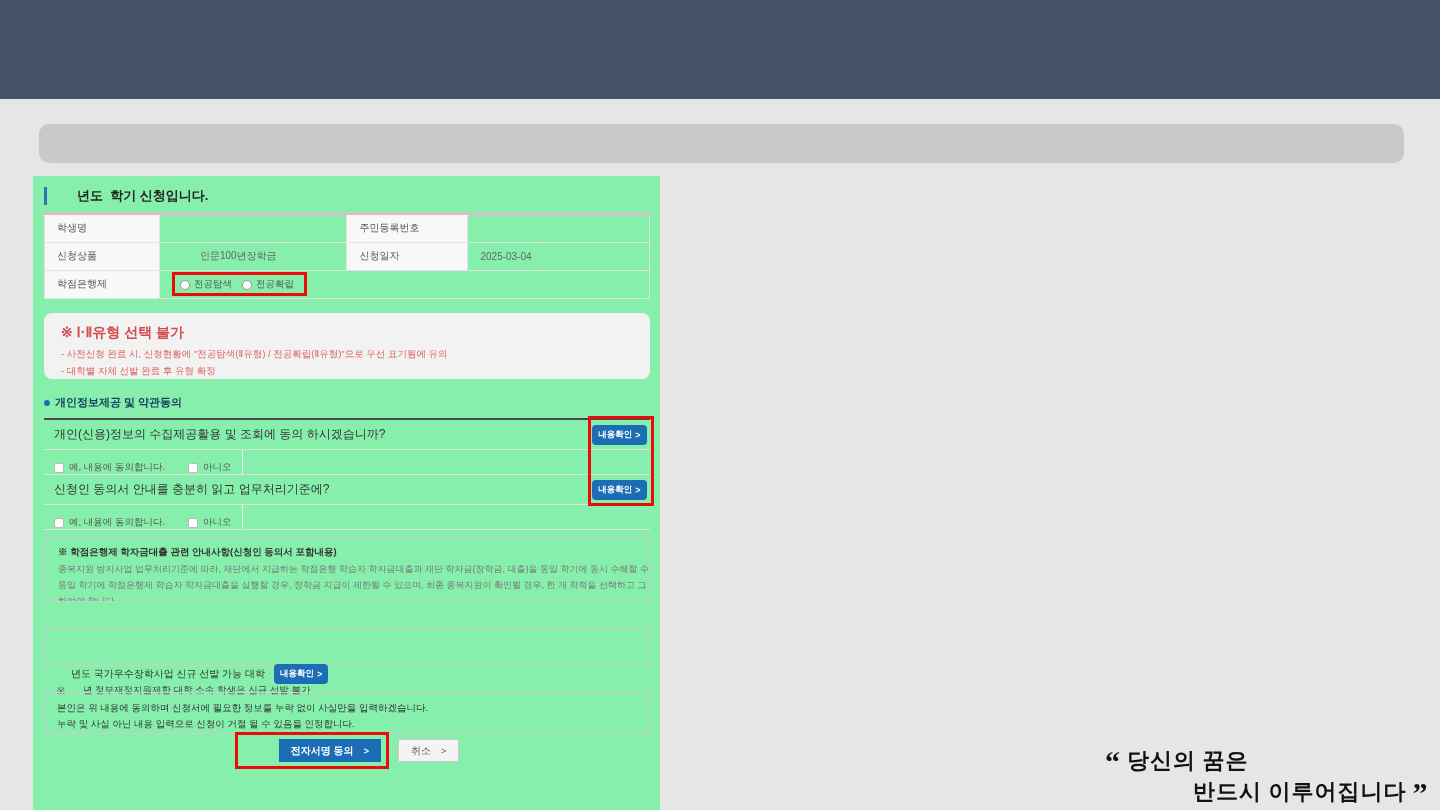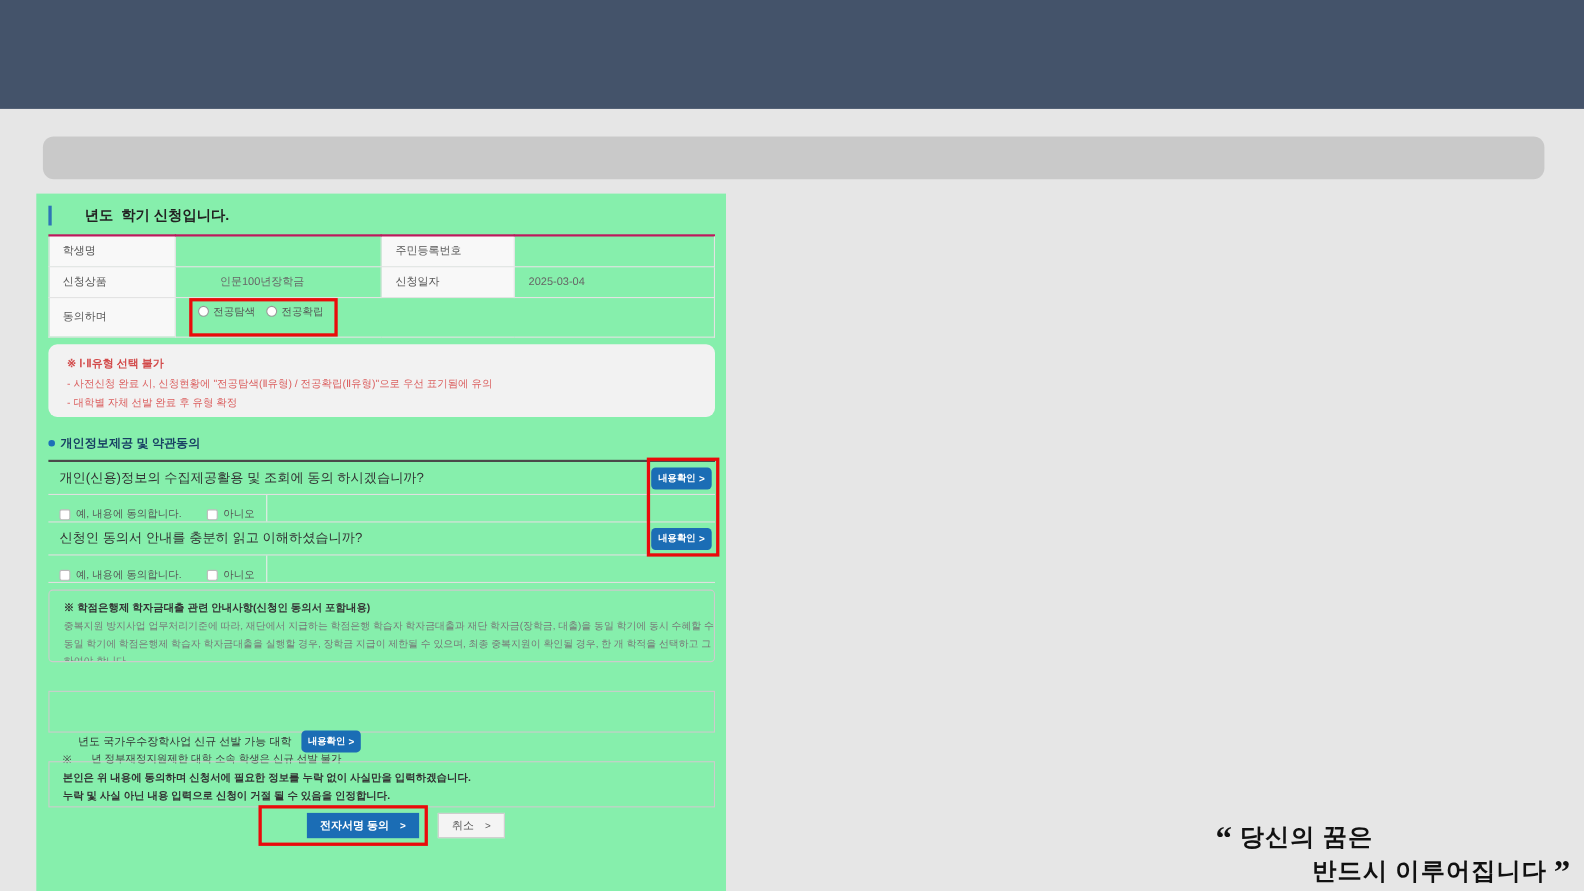--- a/index.html
+++ b/index.html
@@ -14,33 +14,33 @@
   .subbar { position:absolute; left:39px; top:124px; width:1365px; height:39px; background:#c9c9c9; border-radius:10px; }
   
   .panel { position:absolute; left:33px; top:176px; width:627px; height:728px; background:#86efac; }
 
   
   .title-row { position:absolute; left:11px; top:11px; display:flex; align-items:center; }
   .title-accent { width:3px; height:18px; background:#2e75b6; display:inline-block; }
   .page-title { font-size:13px; font-weight:bold; color:#222; margin-left:30px; white-space:pre; }
 
   
-  .info-table { position:absolute; left:11px; top:37px; width:606px; border-collapse:collapse; border-top:2px solid #be185d; }
+  .info-table { position:absolute; left:11px; top:37px; width:606px; border-collapse:collapse; border-top:2px solid #f9a8d4; }
   .info-table td { border:1px solid #e3e3e3; border-top:none; height:28px; font-size:10px; padding:0 12px; }
   .info-table td.lbl { background:#f8f8f8; color:#555; width:19%; }
   .info-table td.val { color:#666; }
   .info-table td.val.w1 { width:31%;padding-left:40px; }
   .info-table td.lbl.l2 { width:20%; }
-  .radio-group { display:inline-flex; align-items:center; gap:10px; border:3px solid #ea0b0b; padding:3px 10px 13px 5px; }
+  .radio-group { display:inline-flex; align-items:center; gap:10px; border:3px solid #ea0b0b; padding:3px 10px 2px 5px; }
   .radio { width:10px; height:10px; border:1px solid #999; border-radius:50%; background:#fff; display:inline-block; flex:0 0 auto; }
   .radio-opt { display:inline-flex; align-items:center; gap:4px; font-size:10px; color:#666; }
 
   
   .notice-box { position:absolute; left:11px; top:137px; width:606px; height:66px; background:#f2f2f2; border-radius:8px; padding:11px 17px; overflow:hidden; }
-  .notice-title { font-size:10px; font-weight:bold; color:#d34b4b; margin-bottom:4px; }
+  .notice-title { font-size:14px; font-weight:bold; color:#d34b4b; margin-bottom:4px; }
   .notice-line { font-size:9.5px; color:#db6060; line-height:1.75; white-space:nowrap; }
 
   
   .section-head { position:absolute; left:11px; top:219px; display:flex; align-items:center; gap:5px; }
   .section-bullet { width:4px; height:4px; border:3px solid #1d6fb8; border-radius:50%; display:inline-block; }
   .section-title { font-size:11px; font-weight:bold; color:#173f63; }
 
   
   .agree-table { position:absolute; left:11px; top:242px; width:606px; border-top:2px solid #4a4a4a; }
   .agree-row { display:flex; align-items:center; border-bottom:1px solid #e0e0e0; }
@@ -62,21 +62,21 @@
 
   
   .exc-box { position:absolute; left:11px; top:452px; width:606px; height:38px; border:1px solid #ccc; padding:3px 10px; }
   .exc-line1 { display:flex; align-items:center; gap:9px; height:18px; padding-left:16px; font-size:10px; color:#333;margin-top:33px; }
   .exc-line2 { display:flex; align-items:center; height:14px; font-size:9.5px; color:#444; }
   .exc-line2 .mark { margin-left:2px; }
   .exc-line2 .txt { margin-left:18px; }
 
   
   .confirm-box { position:absolute; left:11px; top:516px; width:606px; height:42px; border:1px solid #ccc; padding:7px 12px; }
-  .confirm-line { font-size:9.5px; font-weight:bold; color:#333; line-height:1.7; white-space:nowrap; }
+  .confirm-line { font-size:9.5px; font-weight:normal; color:#333; line-height:1.7; white-space:nowrap; }
 
   
   .actions-row { position:absolute; left:11px; top:556px; width:606px; display:flex; justify-content:center; align-items:flex-start; gap:9px; }
   .red-wrap { border:3px solid #ea0b0b; padding:4px 5px; display:inline-block; }
   .sign-btn { background:#1b6db5; color:#fff; font-size:10px; font-weight:bold; border:none; height:23px; padding:0 12px; display:inline-flex; align-items:center; gap:10px; cursor:pointer; white-space:nowrap;margin-left:36px; }
   .cancel-btn { background:#f4f4f4; color:#555; font-size:10px; border:1px solid #ccc; height:23px; margin-top:7px; padding:0 12px; display:inline-flex; align-items:center; gap:10px; cursor:pointer; white-space:nowrap; }
   .btn-arrow { font-size:9px; }
 
   
   .quote { position:absolute; left:1105px; top:746px; width:335px; color:#111; font-family:"Liberation Serif", serif; font-weight:bold; }
@@ -109,21 +109,21 @@
         <td class="lbl l2">주민등록번호</td>
         <td class="val"></td>
       </tr>
       <tr>
         <td class="lbl">신청상품</td>
         <td class="val w1">인문100년장학금</td>
         <td class="lbl l2">신청일자</td>
         <td class="val">2025-03-04</td>
       </tr>
       <tr>
-        <td class="lbl">동의하며</td>
+        <td class="lbl">학점은행제</td>
         <td class="val" colspan="3">
           <span class="radio-group">
             <span class="radio-opt">
               <span class="radio"></span>
               <span class="cb-label">전공탐색</span>
             </span>
             <span class="radio-opt">
               <span class="radio"></span>
               <span class="cb-label">전공확립</span>
             </span>
@@ -157,21 +157,21 @@
       <div class="agree-row cb">
         <div class="cb-wrap">
           <span class="checkbox"></span>
           <span class="cb-label">예, 내용에 동의합니다.</span>
           <span class="checkbox no"></span>
           <span class="cb-label">아니오</span>
         </div>
         <div class="btn-col"></div>
       </div>
       <div class="agree-row q">
-        <div class="q-text">신청인 동의서 안내를 충분히 읽고 이해하셨습니까?</div>
+        <div class="q-text">신청인 동의서 안내를 충분히 읽고 업무처리기준에?</div>
         <div class="btn-col">
           <button class="confirm-btn">
             <span>내용확인</span>
               <span class="btn-arrow">&gt;</span>
           </button>
         </div>
       </div>
       <div class="agree-row cb">
         <div class="cb-wrap">
           <span class="checkbox"></span>

